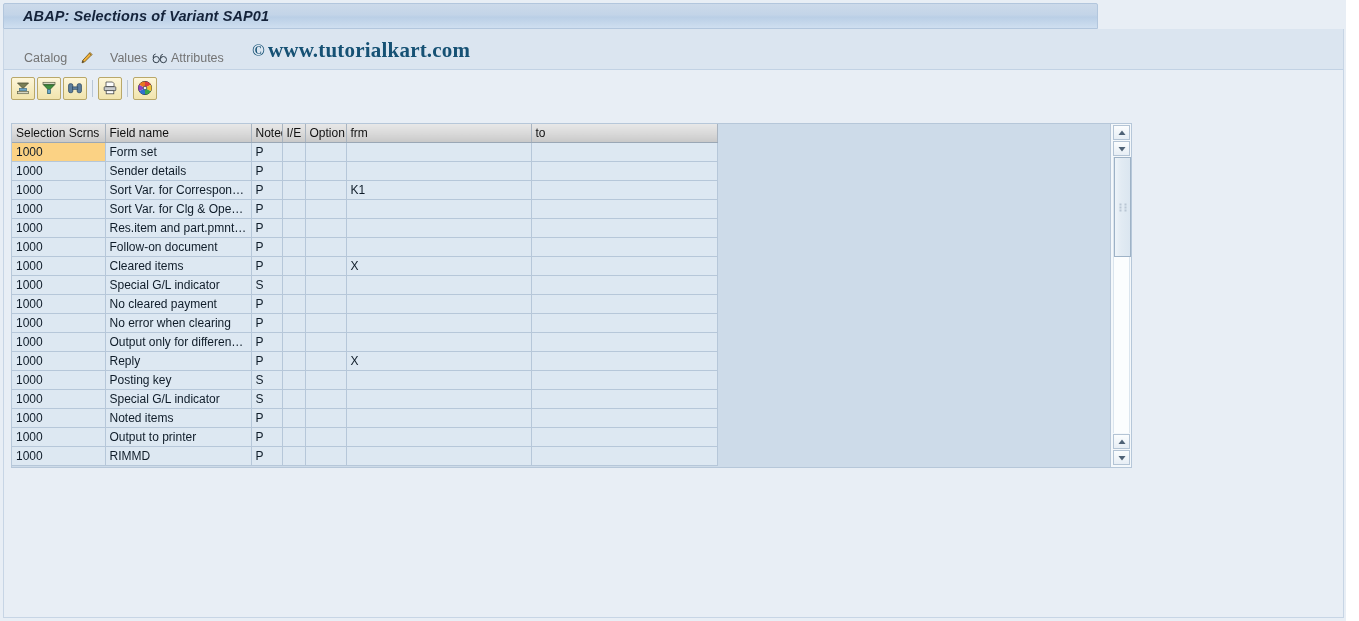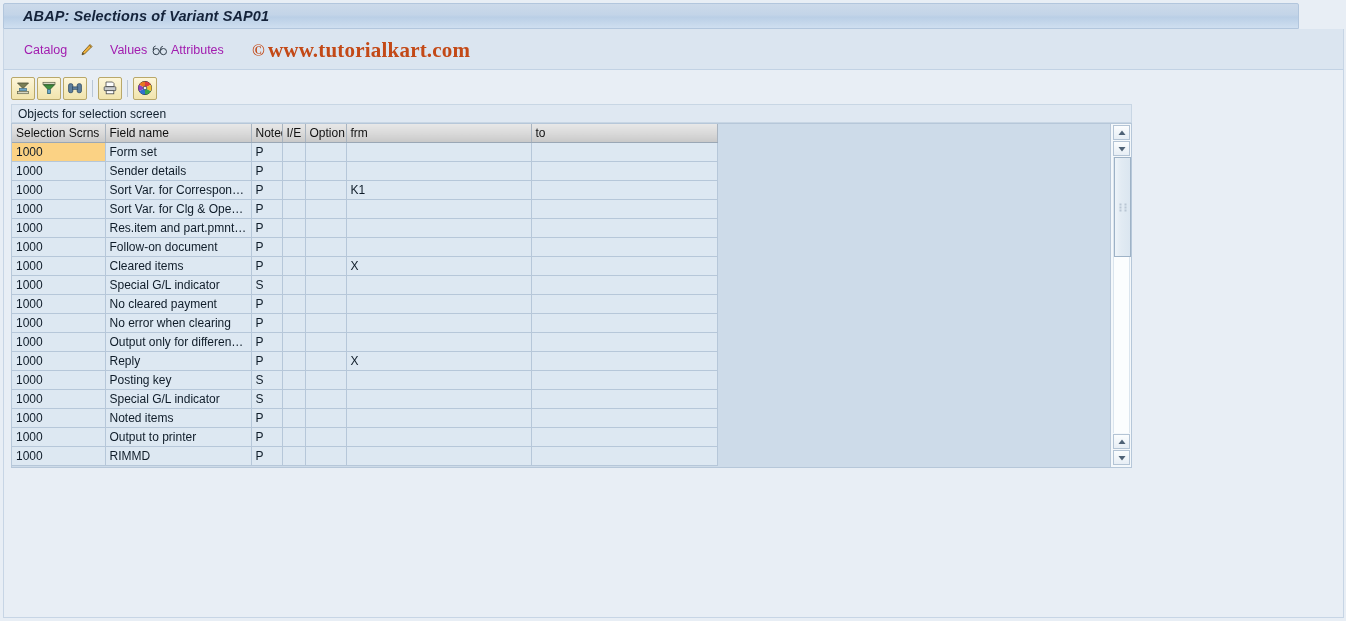--- a/index.html
+++ b/index.html
@@ -25,21 +25,21 @@
     height: 621px;
     background: #e8eef5;
     border-right: 1px solid #ffffff;
     box-sizing: border-box;
   }
 
   
   #title-bar {
     position: absolute;
     left: 3px; top: 3px;
-    width: 1296px;
+    width: 1095px;
     height: 26px;
     background: linear-gradient(to bottom, #ccdaea 0%, #c3d4e8 45%, #bacfe6 55%, #cfdff0 100%);
     border: 1px solid #b2c6dd;
     border-radius: 2px 2px 0 0;
     box-sizing: border-box;
   }
   #title-bar .title-text {
     position: absolute;
     left: 19px;
     top: 4px;
@@ -59,45 +59,45 @@
     width: 1341px;
     height: 41px;
     background: #dbe5f0;
     border-left: 1px solid #c7d5e5;
     border-right: 1px solid #c7d5e5;
     border-bottom: 1px solid #c2d2e4;
     box-sizing: border-box;
   }
   .menu-item {
     position: absolute;
-    top: 12px;
+    top: 20px;
     height: 18px;
     display: flex;
     align-items: center;
     gap: 4px;
     font-size: 12.5px;
-    color: #a21caf;
+    color: #737373;
     cursor: default;
     white-space: nowrap;
   }
   #menu-catalog { left: 20px; }
   #menu-values  { left: 75px; gap: 16px; }
   #menu-attributes { left: 148px; }
 
   .mi-icon { width: 15px; height: 14px; display: inline-block; position: relative; }
 
   
   #watermark {
     position: absolute;
     left: 252px;
     top: 38px;
     font-family: "Liberation Serif", serif;
     font-size: 21px;
     font-weight: bold;
-    color: #c2410c;
+    color: #0c4a6e;
     white-space: nowrap;
     opacity: 0.95;
     letter-spacing: 0.2px;
   }
   #watermark .copy { font-size: 17px; vertical-align: 1px; margin-right: 3px; }
 
   
   #content-panel {
     position: absolute;
     left: 3px; top: 70px;
@@ -380,21 +380,20 @@
           <path d="M8.5 8 L14.2 4.7 A6.6 6.6 0 0 1 14.2 11.3 Z" fill="#f0c030"></path>
           <path d="M8.5 8 L14.2 11.3 A6.6 6.6 0 0 1 8.5 14.6 Z" fill="#3aa64a"></path>
           <path d="M8.5 8 L8.5 14.6 A6.6 6.6 0 0 1 2.8 11.3 Z" fill="#2f6fd0"></path>
           <path d="M8.5 8 L2.8 11.3 A6.6 6.6 0 0 1 2.8 4.7 Z" fill="#8e3fc0"></path>
           <path d="M8.5 8 L2.8 4.7 A6.6 6.6 0 0 1 8.5 1.4 Z" fill="#e87820"></path>
           <circle cx="8.5" cy="8" r="1.8" fill="#f2f2f2" stroke="#2f3a44" stroke-width="0.7"></circle>
         </svg>
       </div>
     </div>
 
-    <div id="objects-label">Objects for selection screen</div>
 
     <div id="grid-wrap">
       <table class="grid">
         <colgroup>
           <col class="w-scrn">
             <col class="w-field">
             <col class="w-type">
           <col class="w-ie">
             <col class="w-opt">
             <col class="w-frm">

